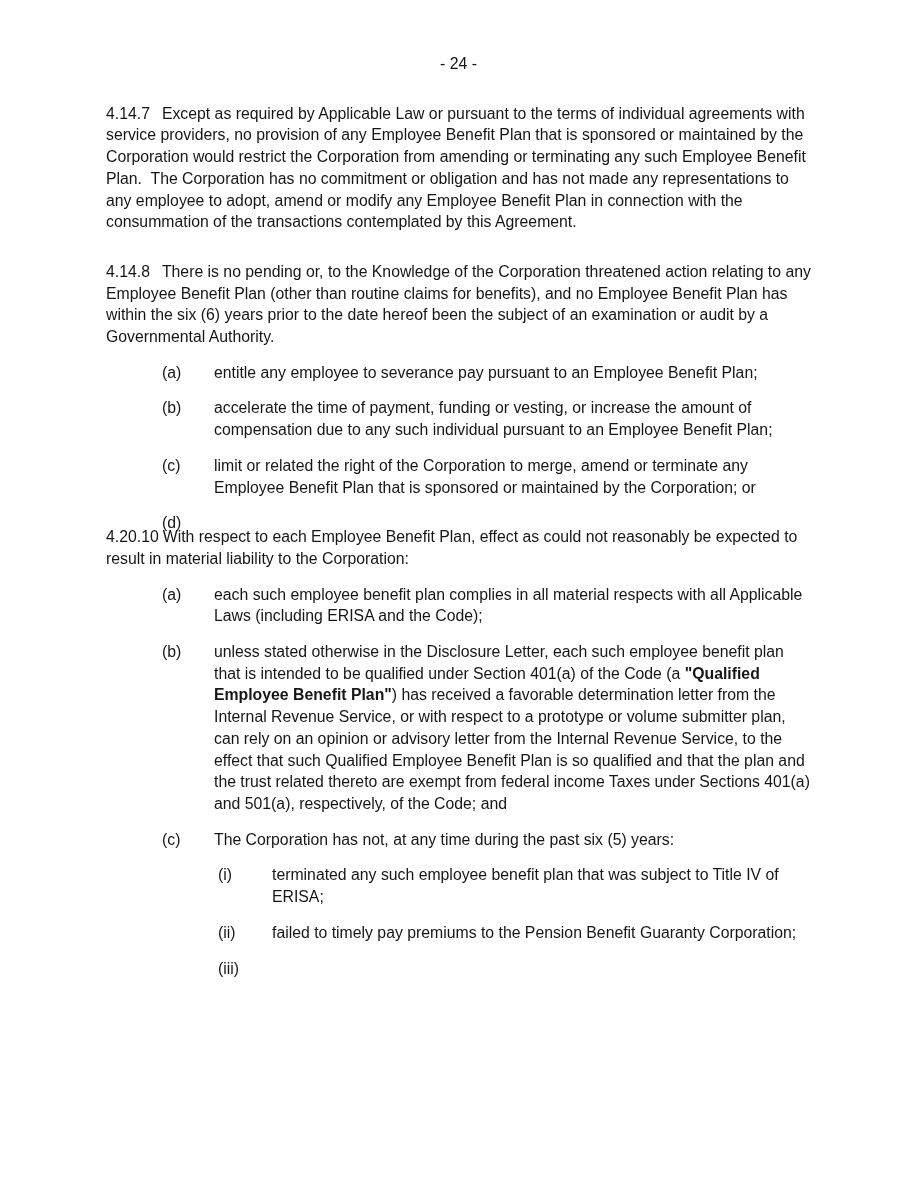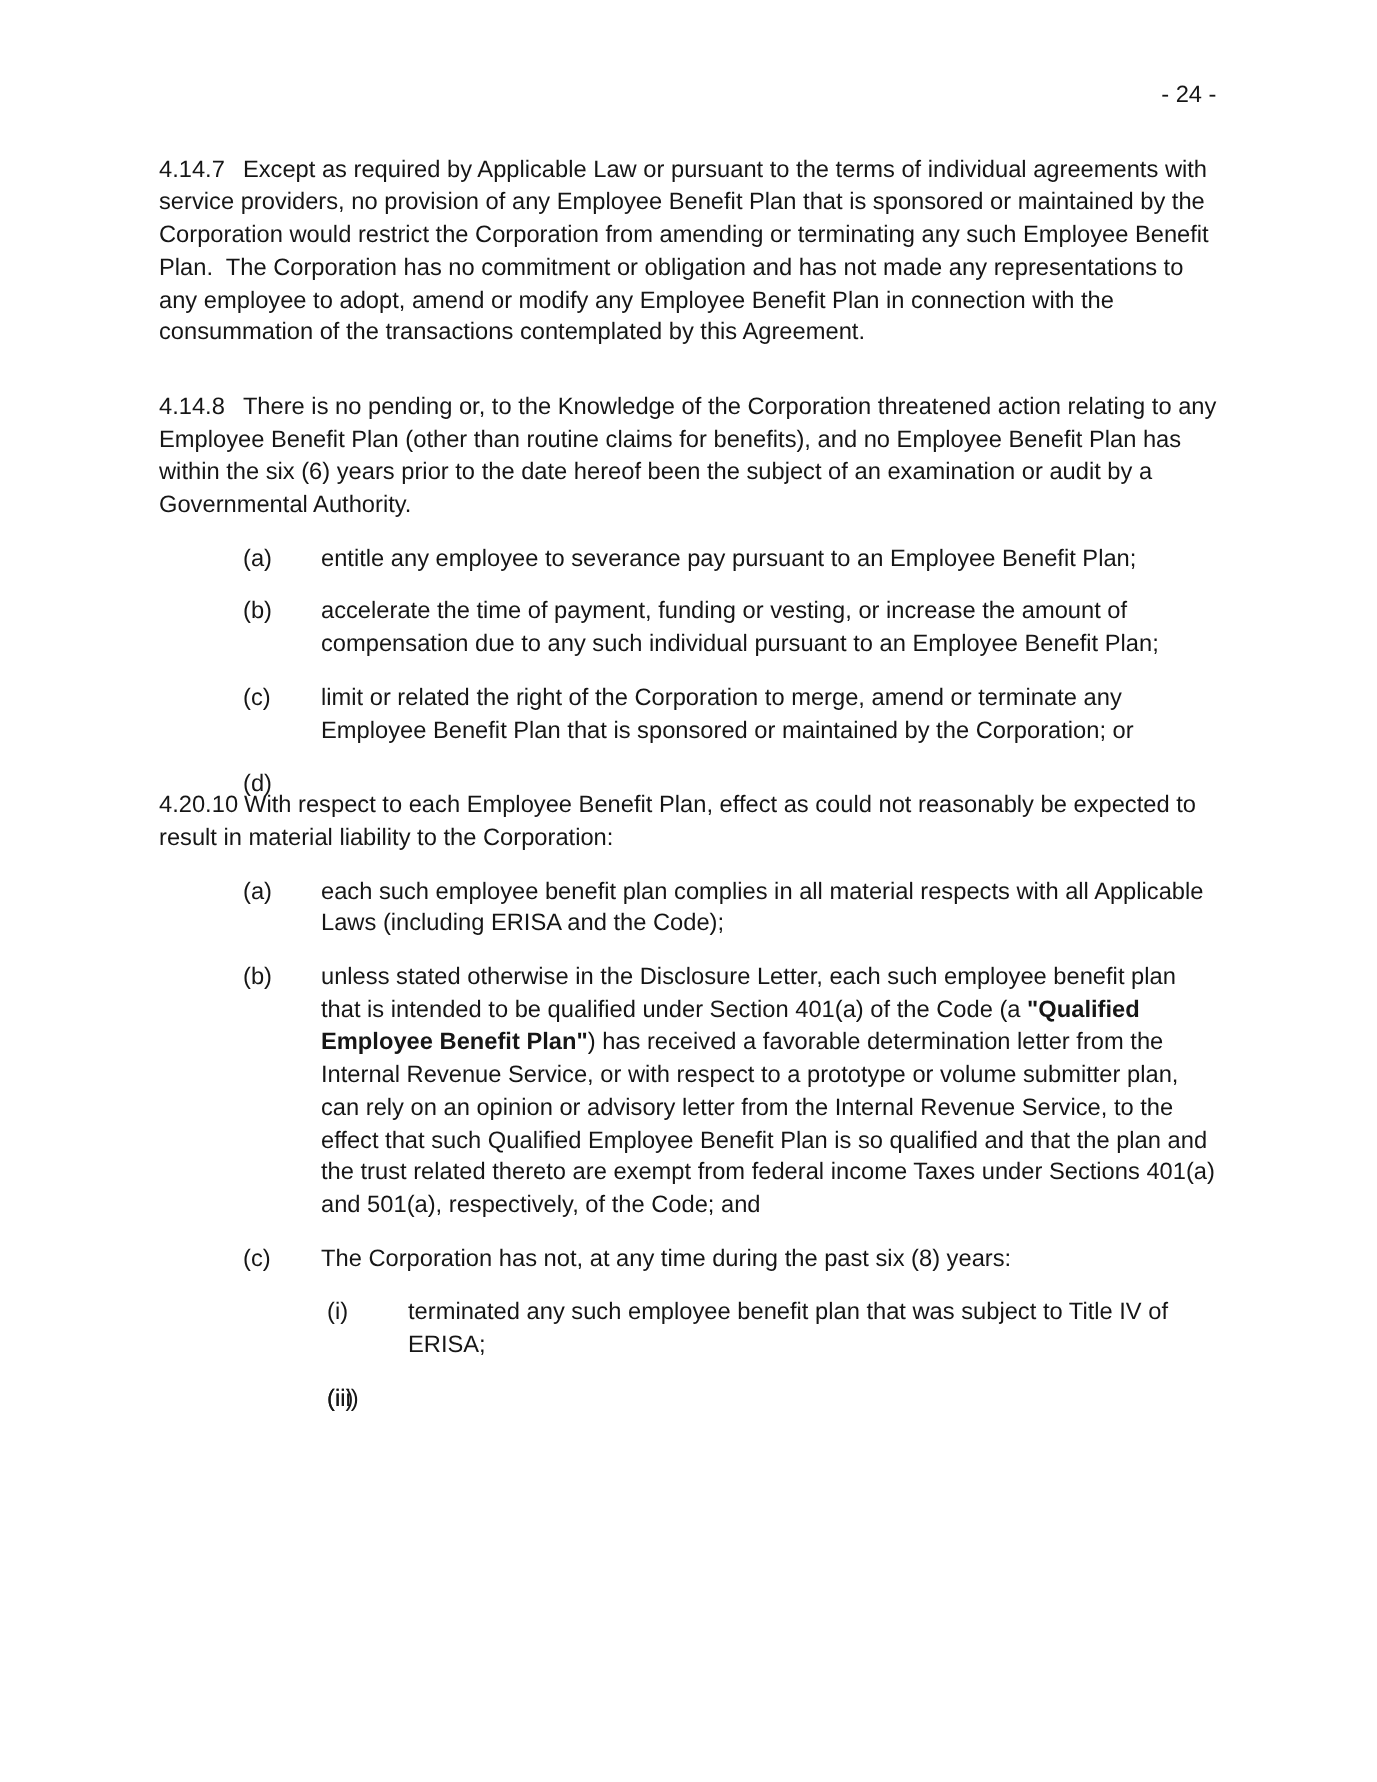--- a/index.html
+++ b/index.html
@@ -13,21 +13,21 @@
     color: #161616;
     overflow: hidden;
   }
   .page {
     width: 918px;
     height: 1188px;
     padding: 53px 107px 0 106px;
     background: #ffffff;
   }
   .page-header {
-    text-align: right;
+    text-align: center;
     margin-bottom: 25px;
   }
   .para { margin-bottom: 14px; margin-top: 28px; }
   .para-num { margin-right: 12px; }
   .para-num.tight { margin-right: 4px; }
   .para-text, .li-text { white-space: pre-wrap; }
   .li {
     position: relative;
     padding-left: 108px;
     margin-bottom: 14px;
@@ -81,29 +81,30 @@
     <span class="li-text">each such employee benefit plan complies in all material respects with all Applicable Laws (including ERISA and the Code);</span>
   </div>
 
   <div class="li">
     <span class="li-label">(b)</span>
     <span class="li-text"><span>unless stated otherwise in the Disclosure Letter, each such employee benefit plan that is intended to be qualified under Section 401(a) of the Code (a </span><b>"Qualified Employee Benefit Plan"</b><span>) has received a favorable determination letter from the Internal Revenue Service, or with respect to a prototype or volume submitter plan, can rely on an opinion or advisory letter from the Internal Revenue Service, to the effect that such Qualified Employee Benefit Plan is so qualified and that the plan and the trust related thereto are exempt from federal income Taxes under Sections 401(a) and 501(a), respectively, of the Code; and</span></span>
   </div>
 
   <div class="li">
     <span class="li-label">(c)</span>
-    <span class="li-text">The Corporation has not, at any time during the past six (8) years:</span>
+    <span class="li-text">The Corporation has not, at any time during the past six (5) years:</span>
   </div>
 
   <div class="li sub">
     <span class="li-label">(i)</span>
     <span class="li-text">terminated any such employee benefit plan that was subject to Title IV of ERISA;</span>
   </div>
 
   <div class="li sub">
     <span class="li-label">(ii)</span>
+    <span class="li-text">failed to timely pay premiums to the Pension Benefit Guaranty Corporation;</span>
   </div>
 
   <div class="li sub">
     <span class="li-label">(iii)</span>
   </div>
 
 </div>
 
 </body></html>

